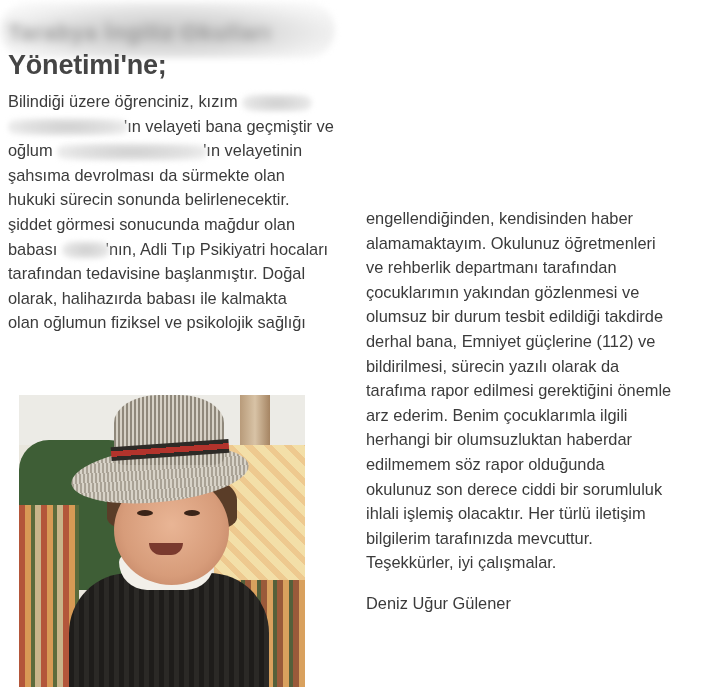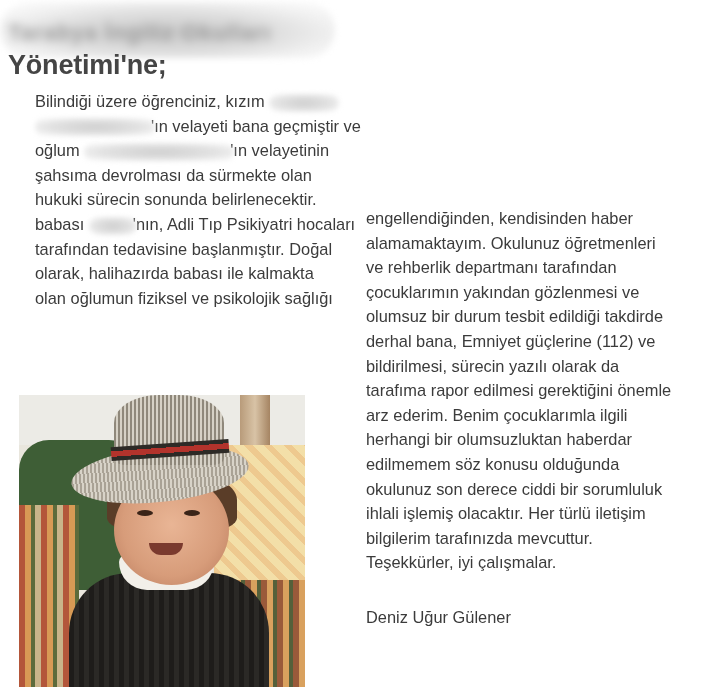--- a/index.html
+++ b/index.html
@@ -19,29 +19,29 @@
     position: absolute; left: 8px; top: 18px; font-size: 22px; font-weight: bold;
     color: #9a9a9a; filter: blur(3px); white-space: nowrap; letter-spacing: 1px;
   }
   .heading {
     position: absolute; left: 8px; top: 50px; margin: 0;
     font-size: 27px; font-weight: bold; color: #454545; letter-spacing: -0.2px; text-align: center;
   }
   .col {
     position: absolute; font-size: 16.4px; line-height: 24.6px; white-space: nowrap;
   }
-  .col-left { left: 8px; top: 89px; margin-left: 27px; }
+  .col-left { left: 8px; top: 89px; }
   .col-right { left: 366px; top: 206px; }
   .line { display: block; height: 24.6px; position: relative; }
   .blur {
     display: inline-block; vertical-align: middle; height: 18px; border-radius: 9px;
     background: radial-gradient(ellipse at center, #cfcfcf 0%, #e2e2e2 55%, rgba(255,255,255,0) 100%);
     filter: blur(2.5px);
   }
-  .sig { margin-top: 30px; }
+  .sig { margin-top: 16px; }
   .photo {
     position: absolute; left: 19px; top: 395px; width: 286px; height: 292px; overflow: hidden;
     background: #e9e6dd;
   }
   .photo .wall { position:absolute; left:0; top:0; width:100%; height:50px; background:#ecebe6; }
   .photo .curtain { position:absolute; left:221px; top:0; width:30px; height:50px; background:linear-gradient(90deg,#b89b7a,#d8c3a6,#a58462); }
   .photo .chair { position:absolute; left:0; top:45px; width:130px; height:150px; background:#3e5e36; border-radius:30px 40px 10px 10px; }
   .photo .blanket { position:absolute; left:195px; top:50px; width:91px; height:140px; background:repeating-linear-gradient(45deg,#f3dfa8 0 8px,#eec98f 8px 14px); }
   .photo .plaid { position:absolute; left:0; top:110px; width:60px; height:182px; background:repeating-linear-gradient(90deg,#b3563a 0 6px,#d89a55 6px 12px,#5d6b3b 12px 16px,#c9b48a 16px 22px); }
   .photo .plaid2 { position:absolute; left:210px; top:185px; width:76px; height:107px; background:repeating-linear-gradient(90deg,#9a5a3a 0 6px,#d9a15e 6px 12px,#55603a 12px 16px); }
@@ -63,20 +63,21 @@
 </div>
 
 <h1 class="heading">Yönetimi'ne;</h1>
 
 <div class="col col-left">
   <span class="line"><span>Bilindiği üzere öğrenciniz, kızım</span> <span class="blur" style="width:70px"></span></span>
   <span class="line"><span class="blur" style="width:120px;margin-right:-4px"></span><span>'ın velayeti bana geçmiştir ve</span></span>
   <span class="line"><span>oğlum</span> <span class="blur" style="width:150px;margin-right:-4px"></span><span>'ın velayetinin</span></span>
   <span class="line">şahsıma devrolması da sürmekte olan</span>
   <span class="line">hukuki sürecin sonunda belirlenecektir.</span>
+  <span class="line">şiddet görmesi sonucunda mağdur olan</span>
   <span class="line"><span>babası</span> <span class="blur" style="width:48px;margin-right:-4px"></span><span>'nın, Adli Tıp Psikiyatri hocaları</span></span>
   <span class="line">tarafından tedavisine başlanmıştır. Doğal</span>
   <span class="line">olarak, halihazırda babası ile kalmakta</span>
   <span class="line">olan oğlumun fiziksel ve psikolojik sağlığı</span>
 </div>
 
 <div class="photo">
   <div class="wall"></div>
   <div class="curtain"></div>
   <div class="chair"></div>
@@ -99,19 +100,19 @@
   <span class="line">engellendiğinden, kendisinden haber</span>
   <span class="line">alamamaktayım. Okulunuz öğretmenleri</span>
   <span class="line">ve rehberlik departmanı tarafından</span>
   <span class="line">çocuklarımın yakından gözlenmesi ve</span>
   <span class="line">olumsuz bir durum tesbit edildiği takdirde</span>
   <span class="line">derhal bana, Emniyet güçlerine (112) ve</span>
   <span class="line">bildirilmesi, sürecin yazılı olarak da</span>
   <span class="line">tarafıma rapor edilmesi gerektiğini önemle</span>
   <span class="line">arz ederim. Benim çocuklarımla ilgili</span>
   <span class="line">herhangi bir olumsuzluktan haberdar</span>
-  <span class="line">edilmemem söz konusu olduğunda</span>
+  <span class="line">edilmemem söz rapor olduğunda</span>
   <span class="line">okulunuz son derece ciddi bir sorumluluk</span>
   <span class="line">ihlali işlemiş olacaktır. Her türlü iletişim</span>
   <span class="line">bilgilerim tarafınızda mevcuttur.</span>
   <span class="line">Teşekkürler, iyi çalışmalar.</span>
   <span class="line sig">Deniz Uğur Gülener</span>
 </div>
 
 </body></html>

